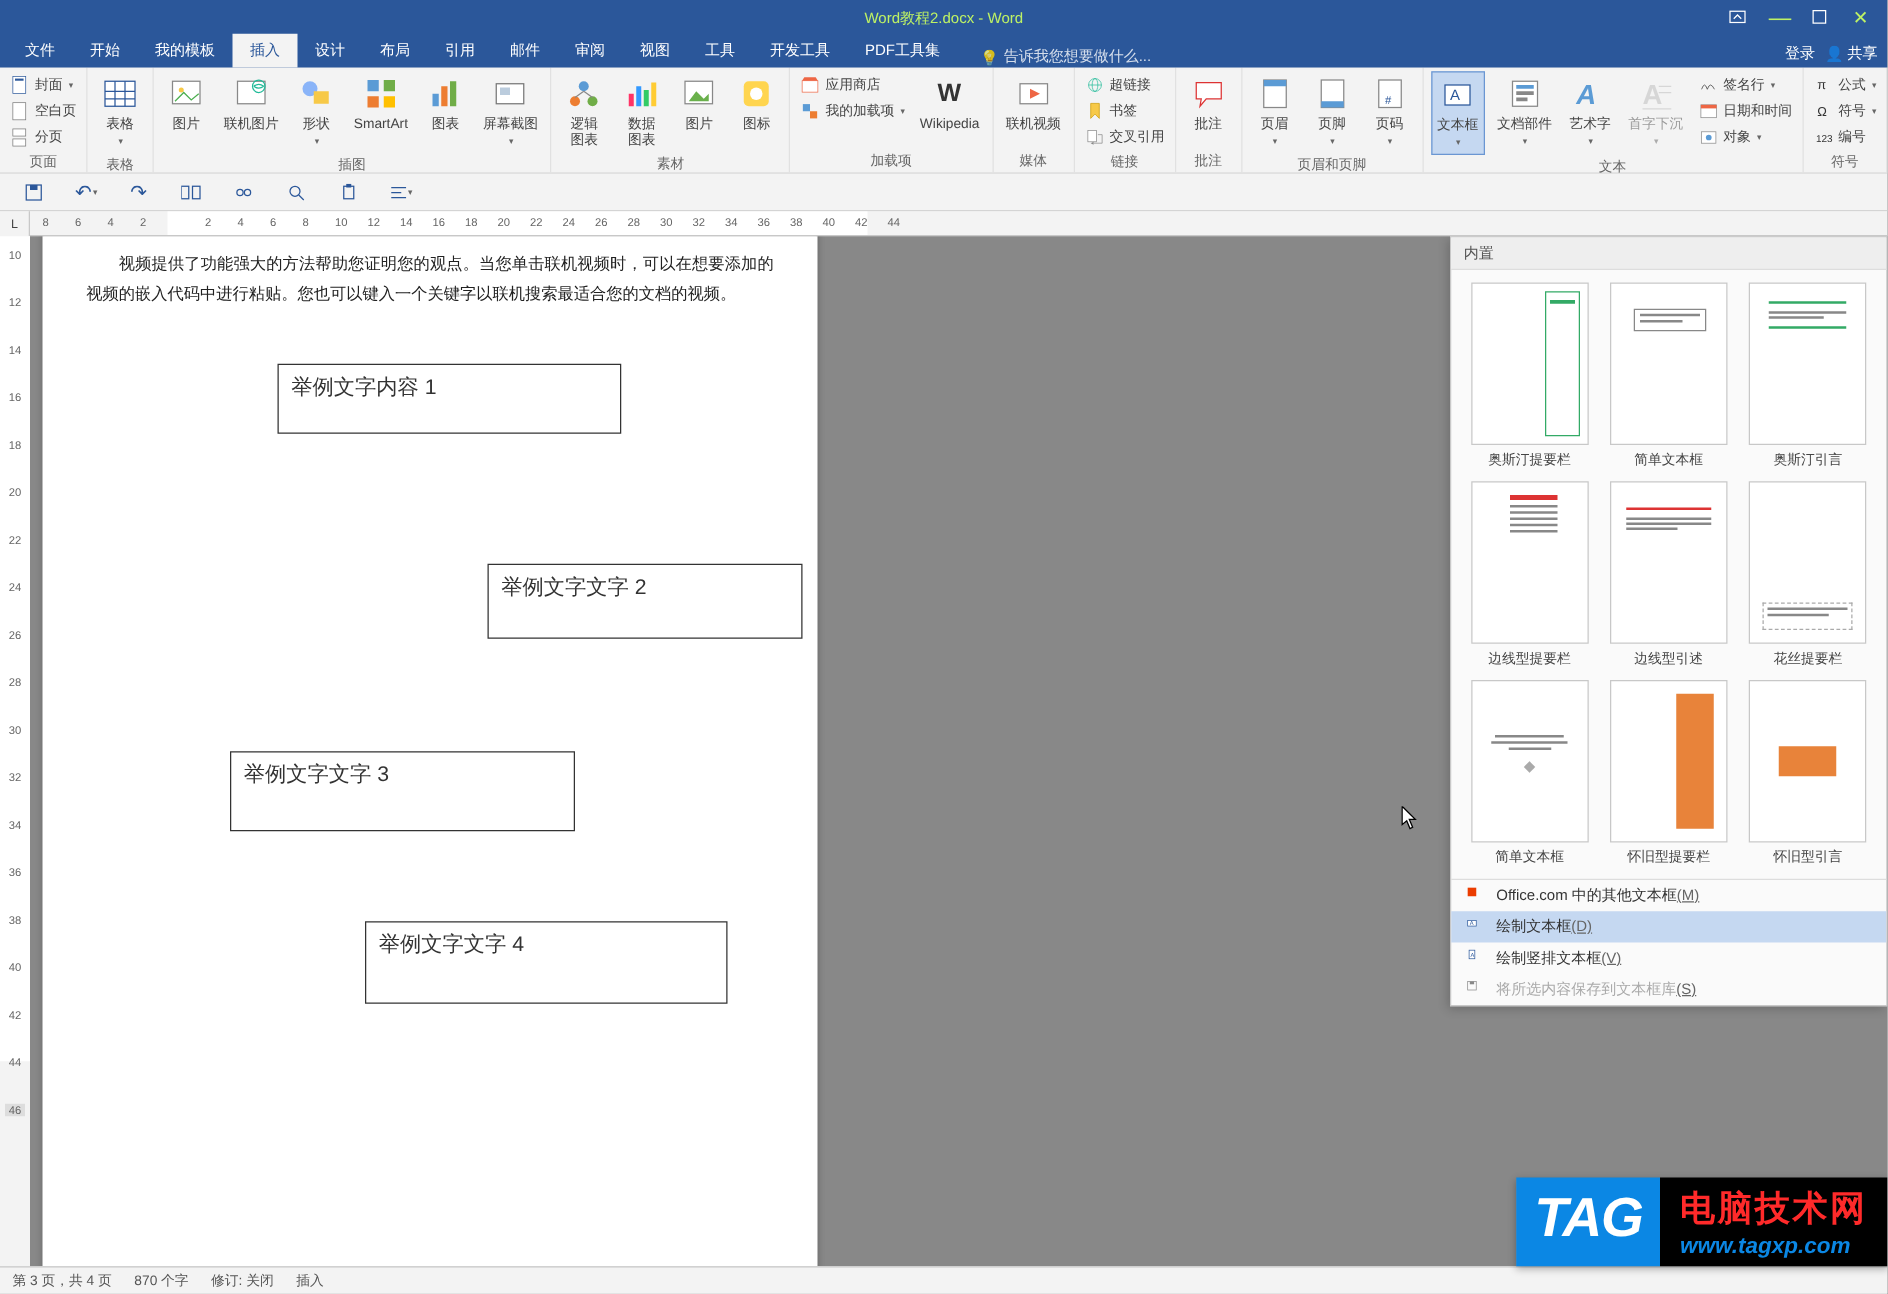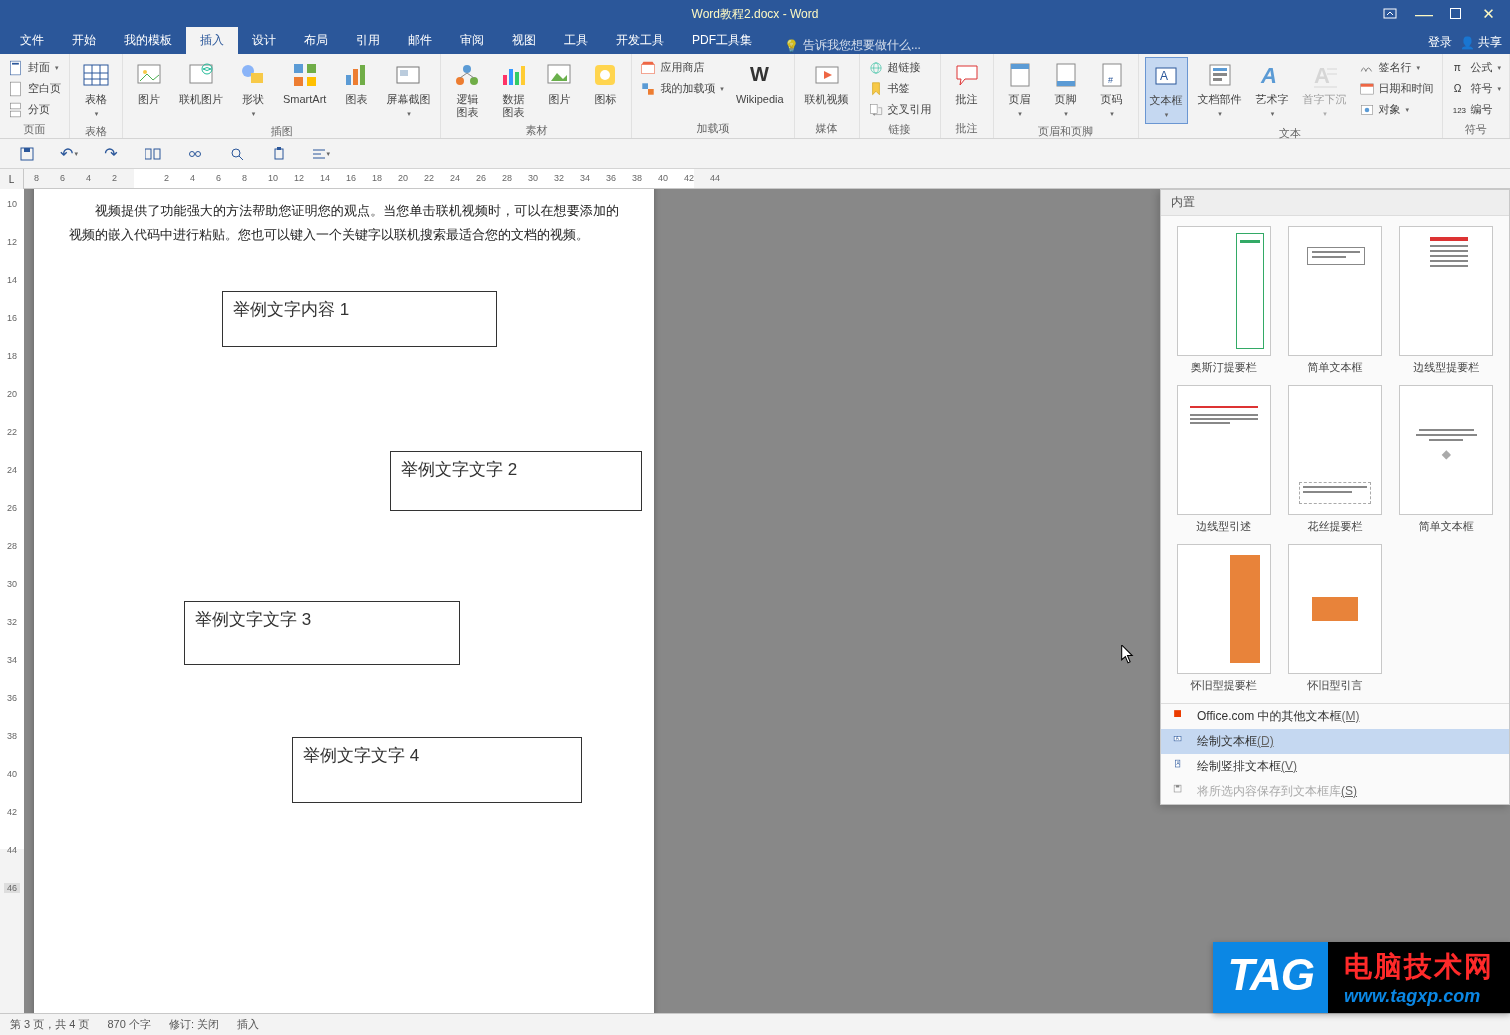--- a/index.html
+++ b/index.html
@@ -1,19 +1,19 @@
 <!DOCTYPE html>
 <html><head>
   <meta charset="utf-8">
   <style>
     * { margin: 0; padding: 0; box-sizing: border-box; font-family: "Microsoft YaHei", "Segoe UI", sans-serif; }
     body { background: #e6e6e6; width: 1510px; height: 1035px; overflow: hidden; position: relative; }
 
     
-    .title-bar { background: #2b579a; height: 28px; display: flex; align-items: center; color: #fef9c3; font-size: 12px; position: relative; }
+    .title-bar { background: #2b579a; height: 28px; display: flex; align-items: center; color: #bef264; font-size: 12px; position: relative; }
     .title-bar .title-center { position: absolute; left: 50%; transform: translateX(-50%); }
     .title-bar .right-controls { margin-left: auto; display: flex; gap: 18px; padding-right: 14px; align-items: center; }
     .title-bar .ctrl { width: 15px; text-align: center; font-size: 14px; }
     .title-bar .dash { font-size: 18px; line-height: 10px; }
     .title-bar .close { font-size: 15px; }
     .title-bar svg { fill: #fff; }
     .sq-icon { border: 1px solid #fff; width: 11px; height: 11px; display: inline-block; }
 
     
     .tabs { background: #2b579a; height: 26px; display: flex; align-items: flex-end; padding-left: 6px; font-size: 12px; color: #fff; position: relative; }
@@ -654,20 +654,29 @@
             <div class="thumb-box">
               <div style="position:absolute;left:18px;top:20px;width:58px;height:18px;border:1px solid #888;">
                 <div style="height:2px;background:#888;margin:3px 4px;"></div>
                 <div style="height:2px;background:#888;margin:3px 4px;width:60%"></div>
               </div>
             </div>
             <div class="thumb-label">简单文本框</div>
           </div>
           <div class="thumb">
             <div class="thumb-box">
+              <div style="position:absolute;left:50%;top:14px;transform:translateX(-50%);width:62px;border-top:2px solid #3a6;border-bottom:2px solid #3a6;padding:4px 0;">
+                <div style="height:2px;background:#888;margin:2px 0;"></div>
+                <div style="height:2px;background:#888;margin:2px 0;width:70%"></div>
+              </div>
+            </div>
+            <div class="thumb-label">奥斯汀引言</div>
+          </div>
+          <div class="thumb">
+            <div class="thumb-box">
               <div style="position:absolute;left:30px;top:10px;width:38px;">
                 <div style="height:4px;background:#d33;margin-bottom:4px;"></div>
                 <div style="height:2px;background:#888;margin:3px 0;"></div>
                 <div style="height:2px;background:#888;margin:3px 0;"></div>
                 <div style="height:2px;background:#888;margin:3px 0;"></div>
                 <div style="height:2px;background:#888;margin:3px 0;"></div>
                 <div style="height:2px;background:#888;margin:3px 0;"></div>
               </div>
             </div>
             <div class="thumb-label">边线型提要栏</div>

